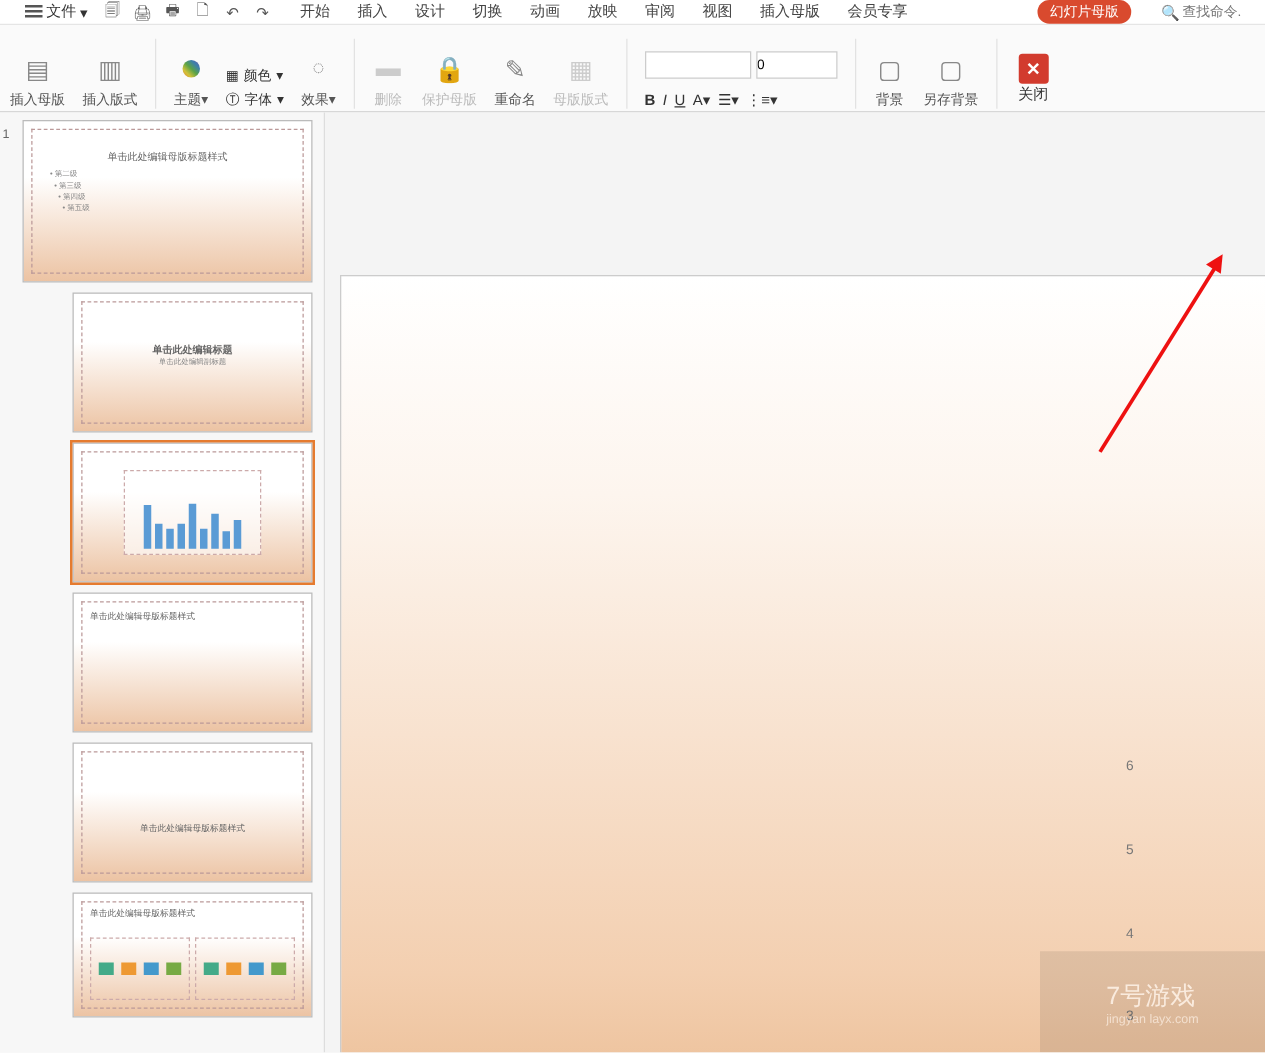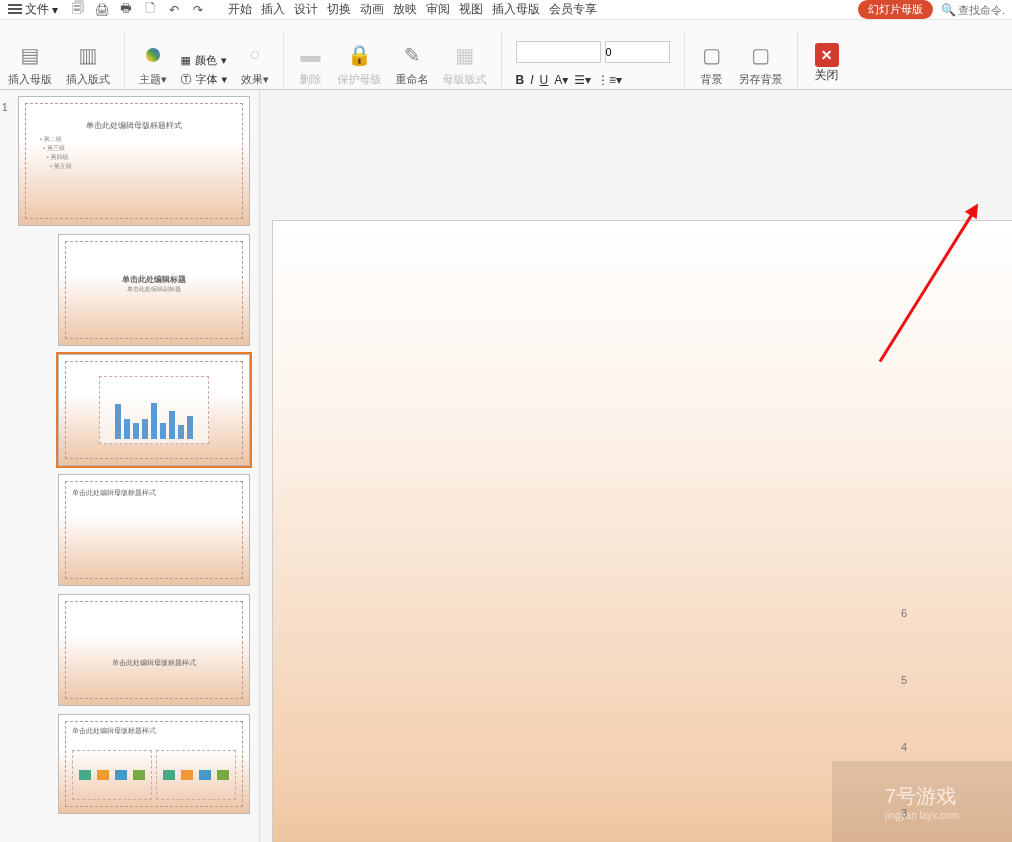--- a/index.html
+++ b/index.html
@@ -1,27 +1,27 @@
 <!DOCTYPE html>
 <html><head>
 <meta charset="utf-8">
 <style>
 * { box-sizing: border-box; margin: 0; padding: 0; font-family: "Microsoft YaHei", sans-serif; }
 body { width: 1012px; height: 842px; background: #fff; overflow: hidden; font-size: 12px; color: #333; position: relative; }
 
 
-.menubar { display: flex; align-items: center; height: 20px; padding: 0 4px; gap: 2px; border-bottom: 1px solid #e5e5e5; }
+.menubar { display: flex; align-items: center; height: 20px; padding: 0 16px; gap: 2px; border-bottom: 1px solid #e5e5e5; }
 .file-menu { display: flex; align-items: center; gap: 3px; padding: 0 4px; }
 .file-menu .hamburger { display: inline-block; width: 14px; }
 .file-menu .hamburger span { display:block; height:2px; background:#555; margin-bottom:2px; }
 .qat { display: flex; gap: 8px; margin-left: 6px; }
 .qat-btn { width:16px; height:16px; display:flex; align-items:center; justify-content:center; color:#555; }
-.tabs { display: flex; gap: 5px; margin-left: 18px; }
+.tabs { display: flex; gap: 18px; margin-left: 18px; }
 .tab { font-size:12px; color:#444; padding: 0 2px; }
-.right-area { margin-left:auto; display:flex; align-items:center; gap:8px; }
+.right-area { margin-left:auto; display:flex; align-items:center; gap:24px; }
 .pill-btn { background:#d94a2e; color:#fff; font-size:11px; padding:2px 10px; border-radius:10px; }
 .search-box { display:flex; align-items:center; color:#999; gap:2px; }
 .search-box input { border:none; width:50px; font-size:11px; color:#999; }
 
 
 .ribbon { display:flex; align-items:flex-end; height:70px; border-bottom:1px solid #ccc; padding: 2px 4px; gap:6px; background:#fafafa; }
 .rgroup { display:flex; flex-direction:column; align-items:center; justify-content:flex-end; padding:0 4px; }
 .rgroup .ico { width:26px; height:26px; display:flex; align-items:center; justify-content:center; color:#888; font-size:20px; }
 .rgroup .lbl { font-size:11px; color:#555; margin-top:4px; white-space:nowrap; }
 .vdiv { width:1px; height:56px; background:#e2e2e2; margin:0 4px; }

